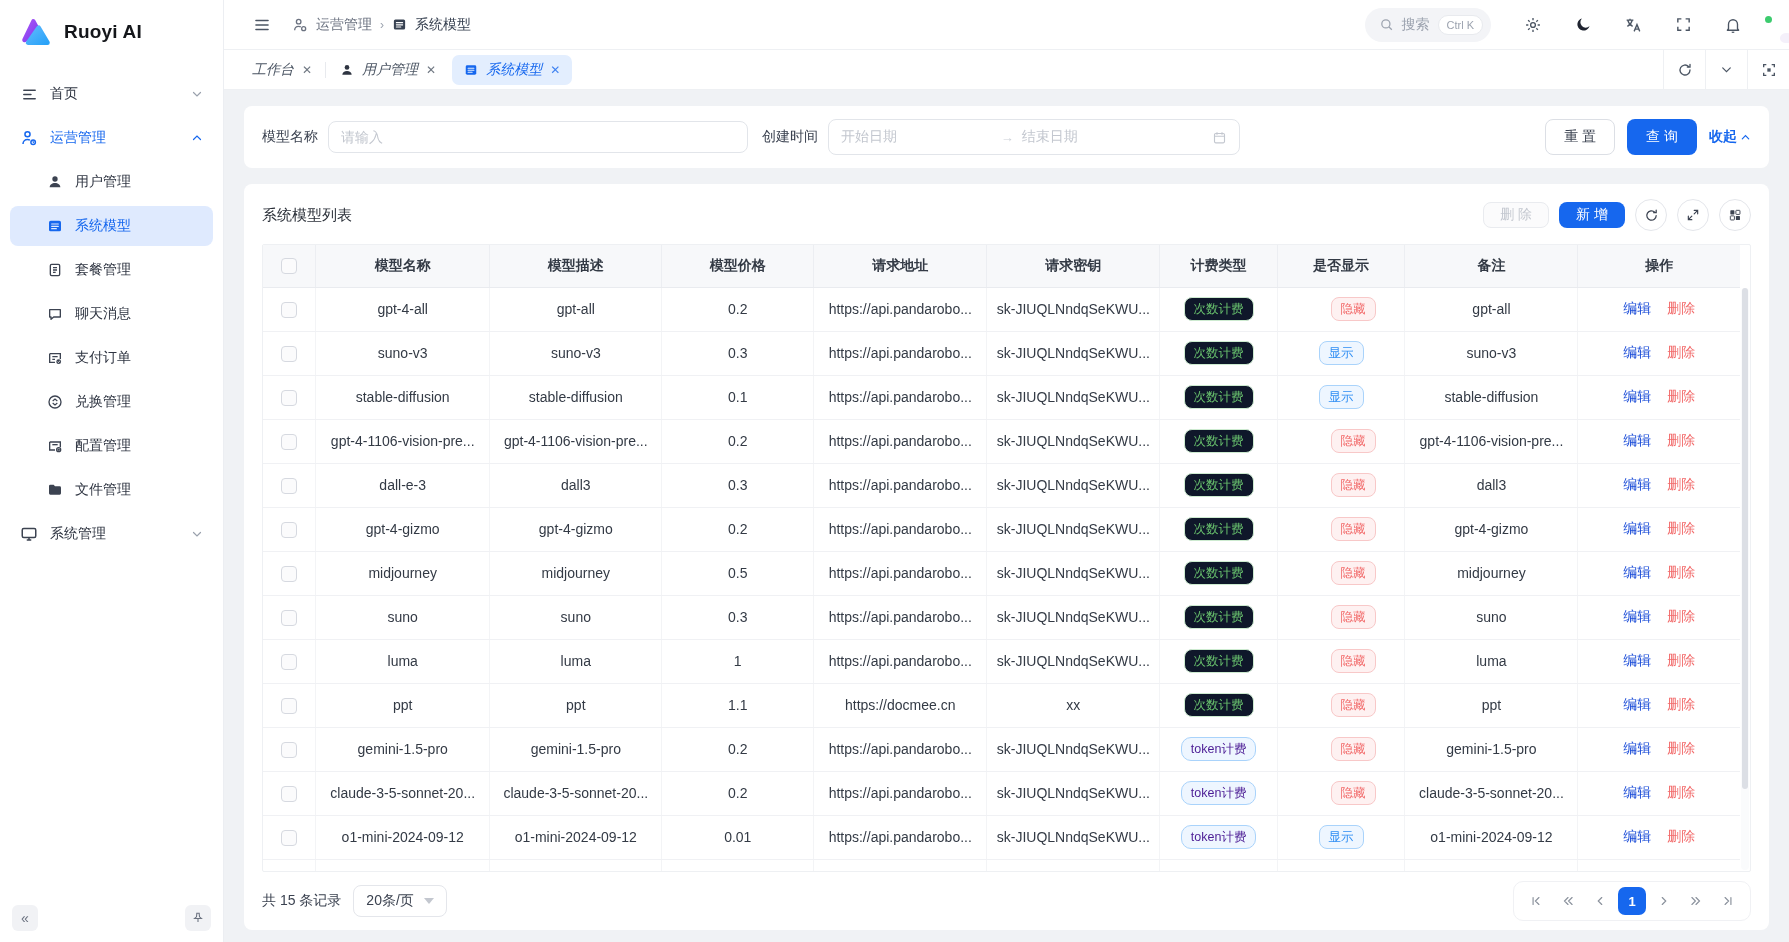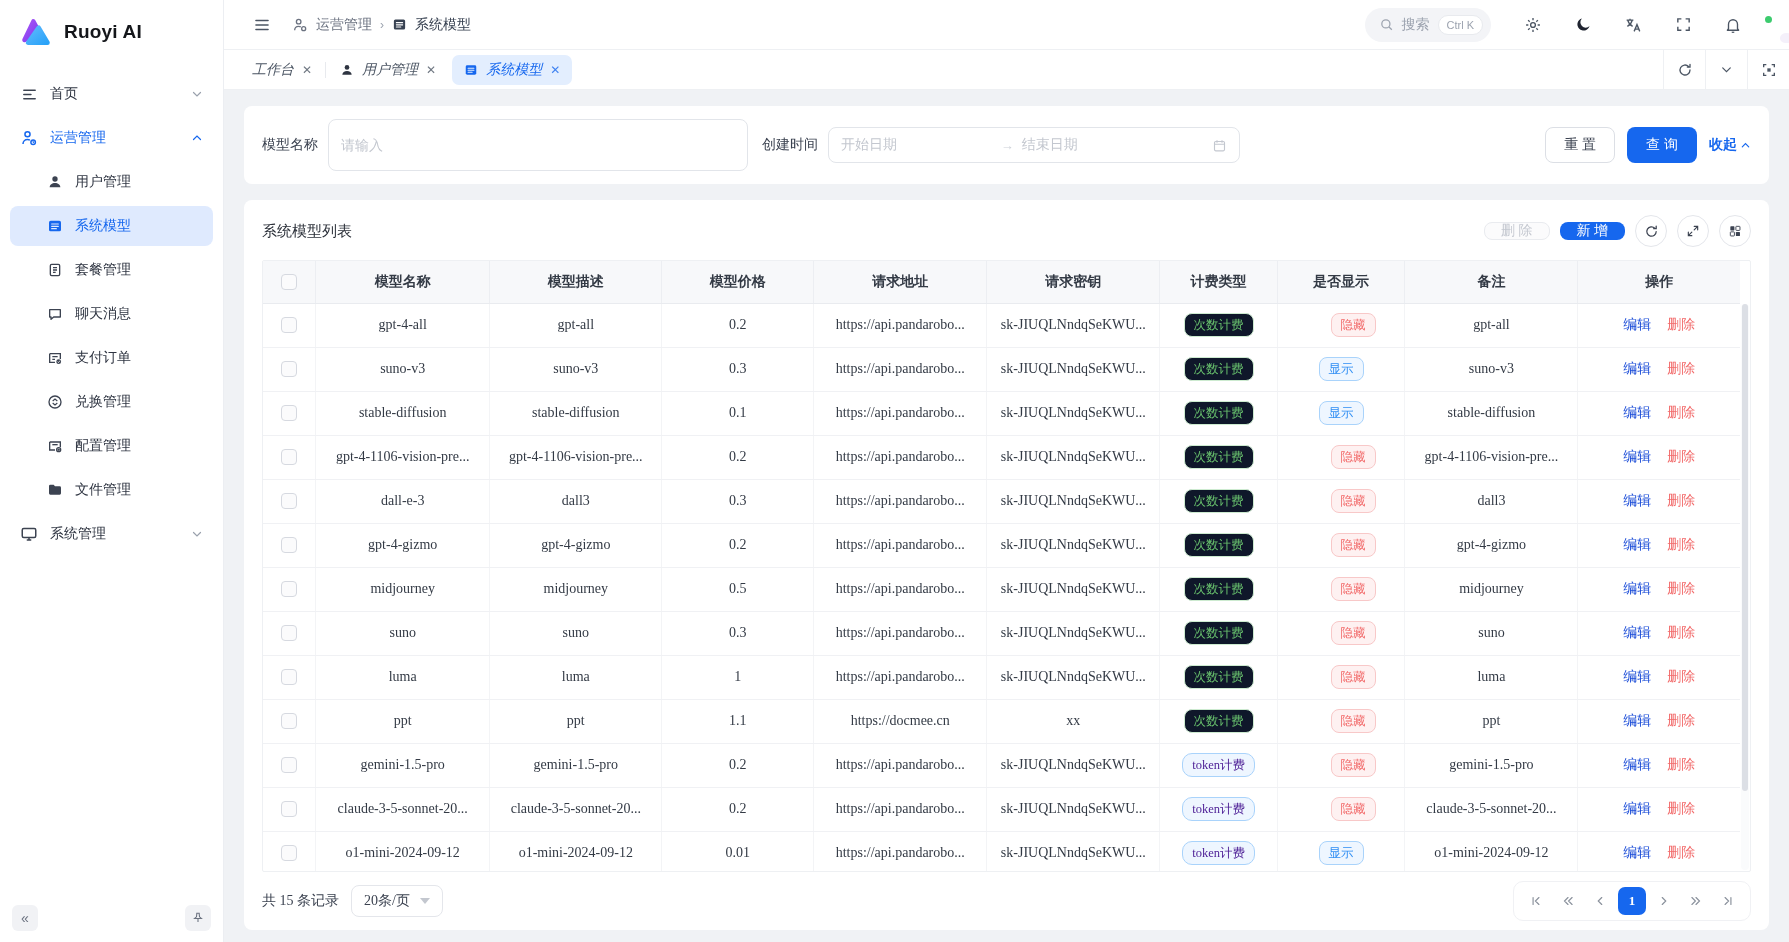--- a/index.html
+++ b/index.html
@@ -53,38 +53,38 @@
   .tab .ti { display:flex; }
   .tab-tools { display:flex; align-items:center; }
   .tool-cell { width:42px; height:100%; display:flex; align-items:center; justify-content:center; color:#4b5563; border-left:1px solid #eef0f3; cursor:pointer; }
 
   .content { flex:1; padding:16px 20px 12px; display:flex; flex-direction:column; min-height:0; }
 
   
   .filter-card { background:#fff; border-radius:8px; padding:13px 18px; display:flex; align-items:center; gap:14px; }
   .f-label { color:#3b4250; margin-right:10px; white-space:nowrap; }
   .f-group { display:flex; align-items:center; }
-  .text-input { width:420px; height:52px; border:1px solid #e2e5ea; border-radius:8px; padding:0 12px; font-size:14px; color:#333; outline:none; background:#fff; font-family:inherit; }
+  .text-input { width:420px; height:32px; border:1px solid #e2e5ea; border-radius:8px; padding:0 12px; font-size:14px; color:#333; outline:none; background:#fff; font-family:inherit; }
   .text-input::placeholder { color:#c3c7cf; }
   .date-range { width:412px; height:36px; border:1px solid #e2e5ea; border-radius:8px; display:flex; align-items:center; padding:0 12px; color:#c3c7cf; gap:8px; background:#fff; cursor:text; }
   .date-range .ph { flex:1; }
   .date-range .ph.end { flex:1.2; }
   .date-range .arr { color:#cdd1d8; font-size:13px; }
   .filter-actions { margin-left:auto; display:flex; align-items:center; gap:12px; }
   .btn { height:36px; padding:0 18px; border-radius:8px; font-size:14px; display:inline-flex; align-items:center; justify-content:center; cursor:pointer; border:1px solid transparent; font-family:inherit; }
   .btn-plain { background:#fff; border-color:#dcdfe5; color:#3b4250; }
   .btn-primary { background:#1667ee; color:#fff; }
   .link-collapse { color:#1667ee; display:flex; align-items:center; gap:3px; cursor:pointer; font-weight:600; white-space:nowrap; }
 
   
-  .table-card { background:#fff; border-radius:8px; margin-top:16px; flex:1; padding:14px 18px 10px; display:flex; flex-direction:column; min-height:0;font-family:Liberation Serif, serif; }
+  .table-card { background:#fff; border-radius:8px; margin-top:16px; flex:1; padding:14px 18px 10px; display:flex; flex-direction:column; min-height:0; }
   .list-header { display:flex; align-items:center; height:34px; margin-bottom:12px; }
   .list-title { font-size:15px; color:#2a2f38; }
   .list-actions { margin-left:auto; display:flex; align-items:center; gap:10px; }
-  .btn-sm { height:18px; padding:0 16px; border-radius:8px; }
+  .btn-sm { height:26px; padding:0 16px; border-radius:8px; }
   .btn-disabled { background:#fbfbfc; border-color:#e9ebef; color:#c4c8d0; cursor:not-allowed; }
   .circle-btn { width:32px; height:32px; border-radius:50%; border:1px solid #e4e6eb; display:flex; align-items:center; justify-content:center; color:#3c4351; cursor:pointer; background:#fff; }
 
   .table-area { flex:1; min-height:0; overflow:hidden; position:relative; border:1px solid #eef0f3; border-radius:2px; }
   table { width:calc(100% - 10px); border-collapse:collapse; table-layout:fixed; }
   thead th { background:#f7f8fa; height:42px; font-weight:bold; color:#333a45; font-size:14px; border-bottom:1px solid #e9ebef; border-right:1px solid #eceef2; text-align:center; }
   thead th:last-child { border-right:none; }
   tbody td { height:44px; text-align:center; color:#333a45; font-size:14px; border-bottom:1px solid #f0f1f4; border-right:1px solid #f3f4f6; overflow:hidden; white-space:nowrap; text-overflow:ellipsis; padding:0 6px; }
   tbody td:last-child { border-right:none; }
   .checkbox { display:inline-block; width:16px; height:16px; border:1px solid #d6d9e0; border-radius:4px; background:#fbfbfc; cursor:pointer; vertical-align:middle; }

